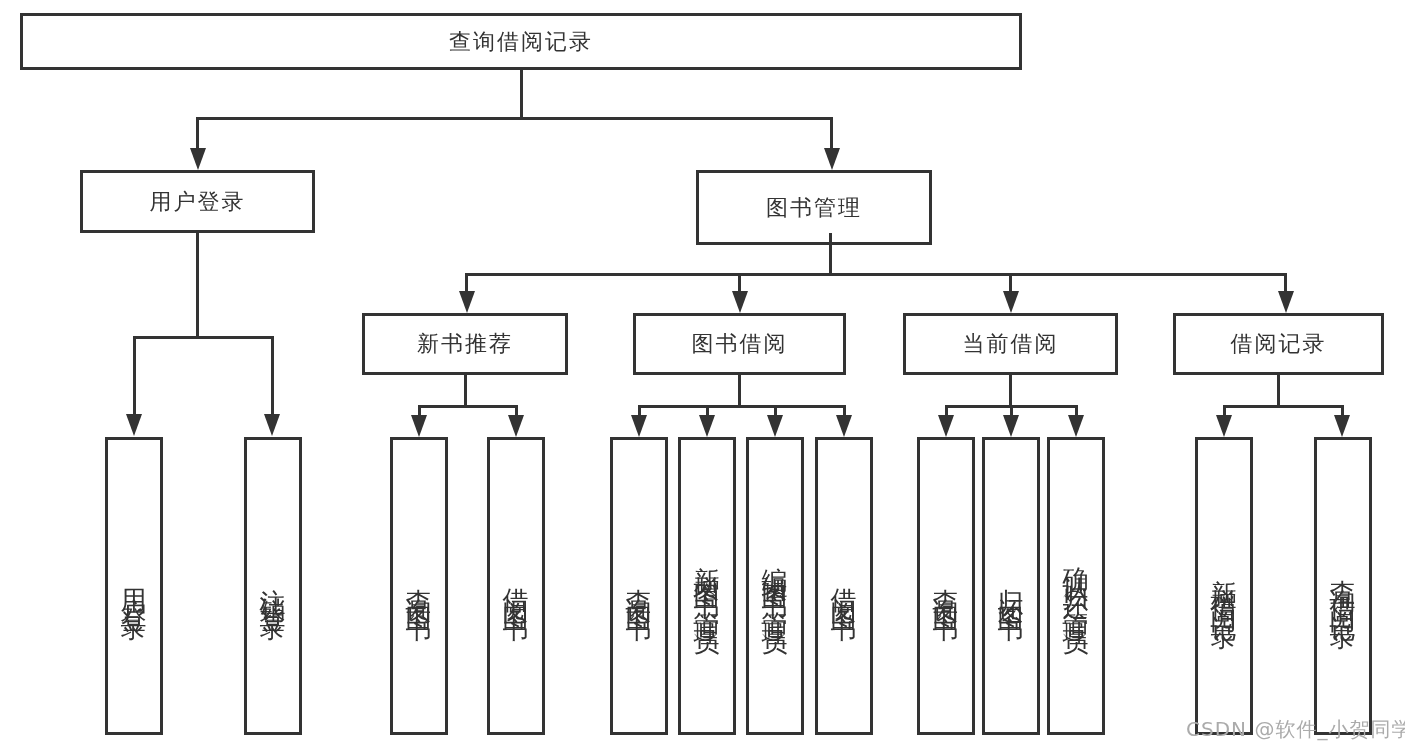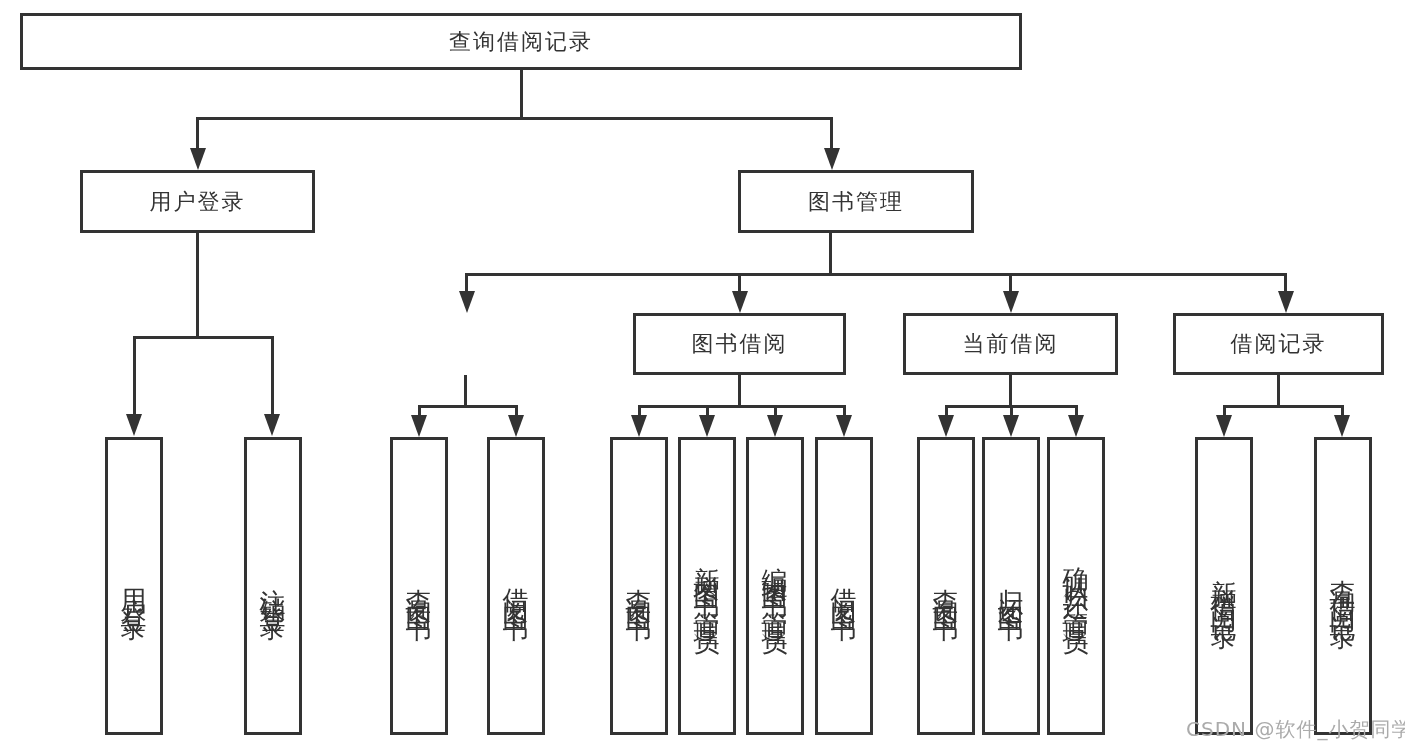--- a/index.html
+++ b/index.html
@@ -41,40 +41,41 @@
   <div class="box h" style="left:20px;top:13px;width:1002px;height:57px">查询借阅记录</div>
 
   <div class="vline" style="left:520px;top:70px;height:48px"></div>
   <div class="hline" style="left:196px;top:117px;width:637px"></div>
   <div class="vline" style="left:196px;top:117px;height:33px"></div>
   <div class="arrow" style="left:190px;top:148px"></div>
   <div class="vline" style="left:830px;top:117px;height:33px"></div>
   <div class="arrow" style="left:824px;top:148px"></div>
 
   <div class="box h" style="left:80px;top:170px;width:235px;height:63px">用户登录</div>
-  <div class="box h" style="left:738px;top:170px;width:236px;height:63px">图书管理</div>
+  <div class="box h" style="left:696px;top:170px;width:236px;height:75px">图书管理</div>
 
   <div class="vline" style="left:196px;top:233px;height:106px"></div>
   <div class="hline" style="left:133px;top:336px;width:141px"></div>
   <div class="vline" style="left:133px;top:336px;height:79px"></div>
   <div class="arrow" style="left:126px;top:414px"></div>
   <div class="vline" style="left:271px;top:336px;height:79px"></div>
   <div class="arrow" style="left:264px;top:414px"></div>
 
   <div class="vline" style="left:829px;top:233px;height:43px"></div>
   <div class="hline" style="left:465px;top:273px;width:822px"></div>
   <div class="vline" style="left:465px;top:273px;height:20px"></div>
   <div class="arrow" style="left:459px;top:291px"></div>
   <div class="vline" style="left:738px;top:273px;height:20px"></div>
   <div class="arrow" style="left:732px;top:291px"></div>
   <div class="vline" style="left:1009px;top:273px;height:20px"></div>
   <div class="arrow" style="left:1003px;top:291px"></div>
   <div class="vline" style="left:1284px;top:273px;height:20px"></div>
   <div class="arrow" style="left:1278px;top:291px"></div>
 
+  <div class="box h" style="left:362px;top:313px;width:206px;height:62px">新书推荐</div>
   <div class="box h" style="left:903px;top:313px;width:215px;height:62px">当前借阅</div>
   <div class="box h" style="left:633px;top:313px;width:213px;height:62px">图书借阅</div>
   <div class="box h" style="left:1173px;top:313px;width:211px;height:62px">借阅记录</div>
 
   <div class="vline" style="left:464px;top:375px;height:33px"></div>
   <div class="hline" style="left:418px;top:405px;width:100px"></div>
   <div class="vline" style="left:418px;top:405px;height:12px"></div>
   <div class="arrow" style="left:411px;top:415px"></div>
   <div class="vline" style="left:515px;top:405px;height:12px"></div>
   <div class="arrow" style="left:508px;top:415px"></div>

